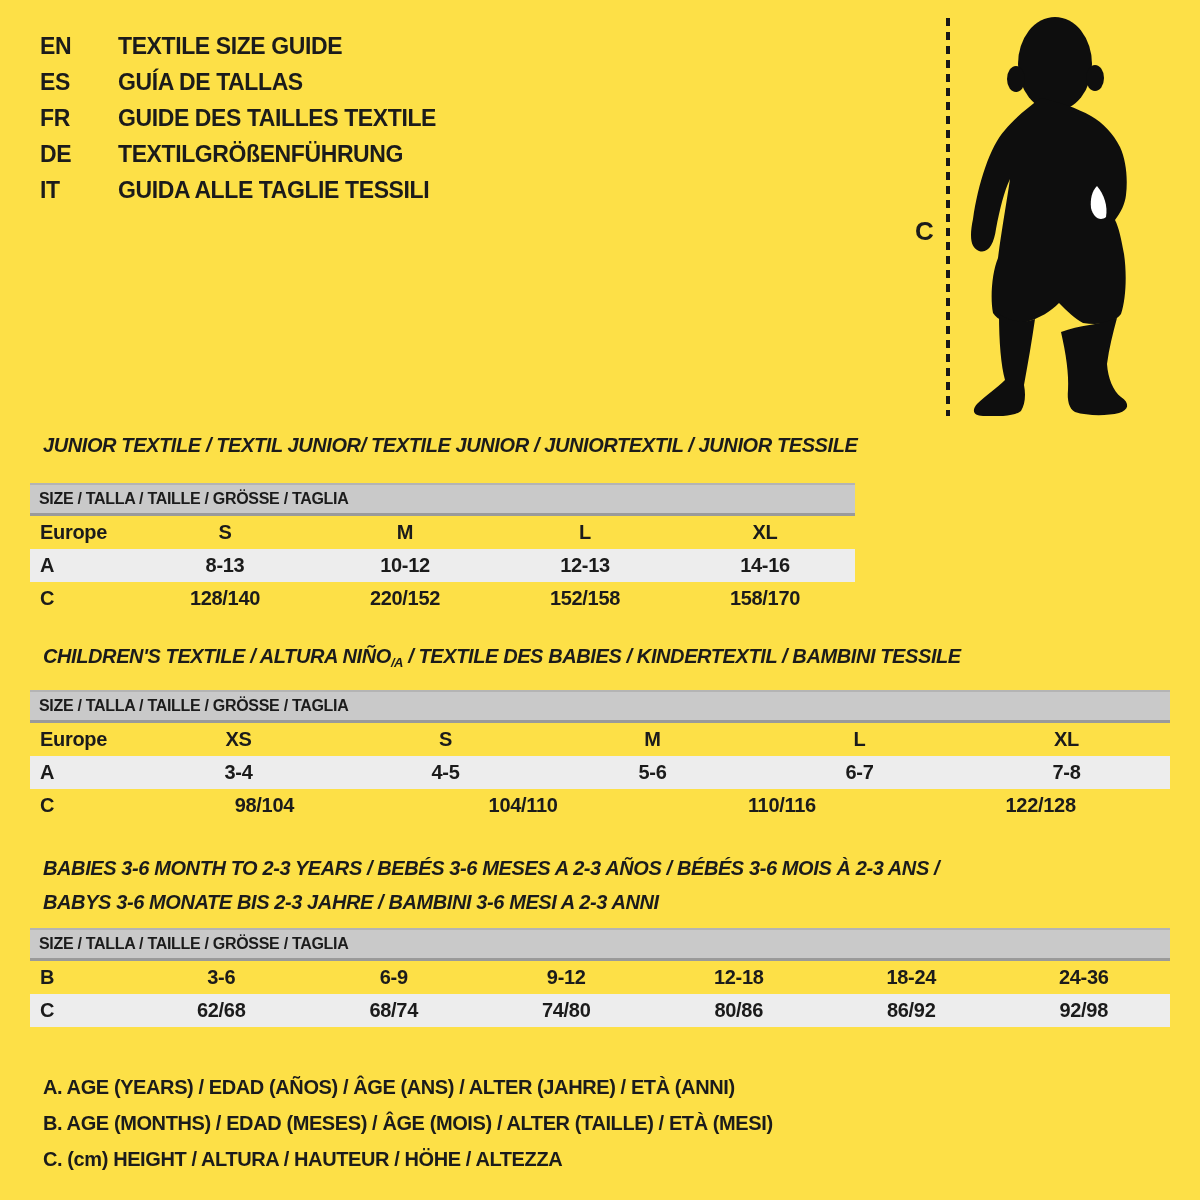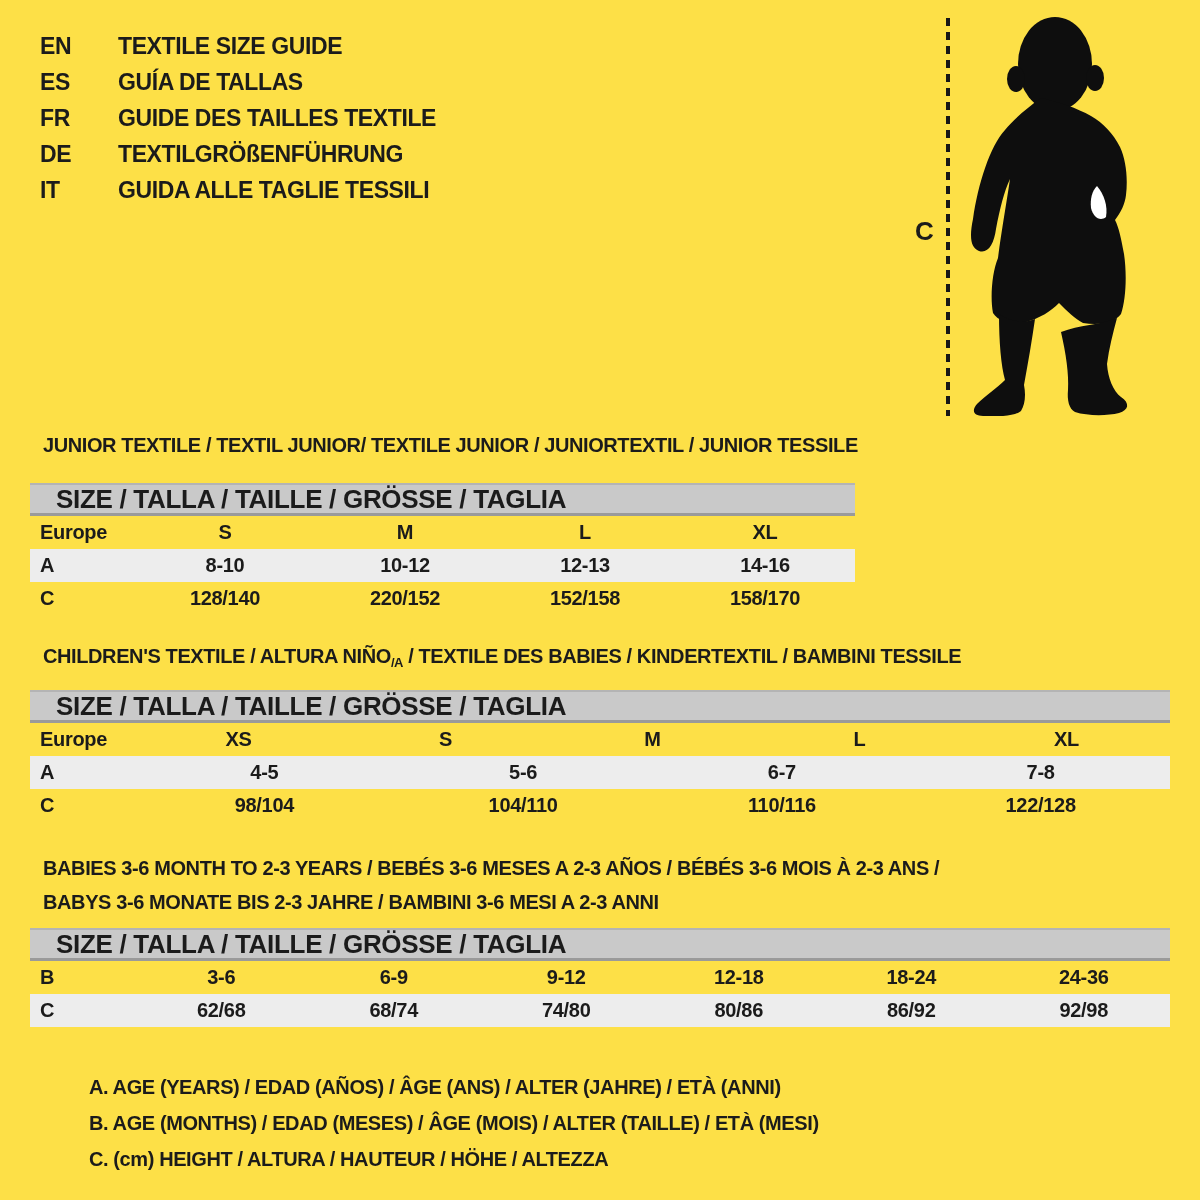--- a/index.html
+++ b/index.html
@@ -12,38 +12,38 @@
   .lang-row{display:flex;height:36px;line-height:36px;font-size:23px;letter-spacing:-0.4px;white-space:nowrap;}
   .lang-code{width:78px;}
   
   .measure-label{position:absolute;left:915px;top:216px;font-size:26px;}
   .dashed-line{
     position:absolute;left:946px;top:18px;width:4px;height:398px;
     background:repeating-linear-gradient(to bottom,#171717 0 8px,transparent 8px 14px);
   }
   .toddler{position:absolute;left:963px;top:16px;width:170px;height:400px;}
   
-  .section-title{position:absolute;left:43px;font-size:20px;letter-spacing:-0.4px;white-space:nowrap;}
+  .section-title{position:absolute;left:43px;font-size:20px;letter-spacing:-0.4px;white-space:nowrap;font-style:italic;}
   .section-title .sub{font-size:13px;vertical-align:-4px;}
   .two-line div{line-height:34px;}
   
   .size-table{position:absolute;left:30px;font-size:20px;letter-spacing:-0.3px;}
   .t-junior{width:825px;}
   .t-wide{width:1140px;}
   .bar{
     height:28px;line-height:28px;background:#c9c9c9;
     border-top:2px solid #b4b4b4;border-bottom:3px solid #9a9a9a;
-    padding-left:26px;font-size:26px;white-space:nowrap;
+    padding-left:9px;font-size:16px;white-space:nowrap;
   }
   .trow{display:flex;height:33px;line-height:33px;align-items:flex-end;}
   .trow.alt{background:#ededed;}
   .lbl{width:95px;padding-left:10px;}
   .val{flex:1;text-align:center;}
   
-  .notes{position:absolute;left:43px;top:1069px;margin-left:46px;}
+  .notes{position:absolute;left:43px;top:1069px;}
   .note{height:36px;line-height:36px;font-size:20px;letter-spacing:-0.4px;white-space:nowrap;}
 </style>
 </head>
 <body>
 
 <div class="canvas">
 
   <div class="langs">
     <div class="lang-row">
       <span class="lang-code">EN</span>
@@ -117,21 +117,21 @@
     <div class="bar">SIZE / TALLA / TAILLE / GRÖSSE / TAGLIA</div>
     <div class="trow">
       <span class="lbl">Europe</span>
       <span class="val">S</span>
       <span class="val">M</span>
       <span class="val">L</span>
       <span class="val">XL</span>
     </div>
     <div class="trow alt">
       <span class="lbl">A</span>
-      <span class="val">8-10</span>
+      <span class="val">8-13</span>
       <span class="val">10-12</span>
       <span class="val">12-13</span>
       <span class="val">14-16</span>
     </div>
     <div class="trow">
       <span class="lbl">C</span>
       <span class="val">128/140</span>
       <span class="val">220/152</span>
       <span class="val">152/158</span>
       <span class="val">158/170</span>
@@ -146,20 +146,21 @@
     <div class="trow">
       <span class="lbl">Europe</span>
       <span class="val">XS</span>
       <span class="val">S</span>
       <span class="val">M</span>
       <span class="val">L</span>
       <span class="val">XL</span>
     </div>
     <div class="trow alt">
       <span class="lbl">A</span>
+      <span class="val">3-4</span>
       <span class="val">4-5</span>
       <span class="val">5-6</span>
       <span class="val">6-7</span>
       <span class="val">7-8</span>
     </div>
     <div class="trow">
       <span class="lbl">C</span>
       <span class="val">98/104</span>
       <span class="val">104/110</span>
       <span class="val">110/116</span>

